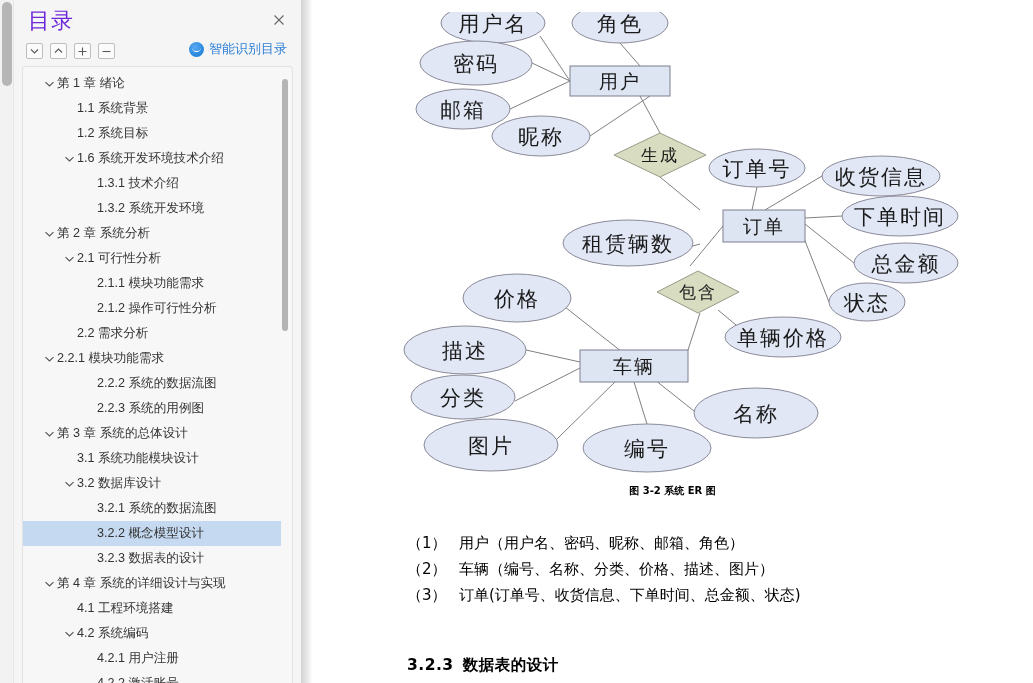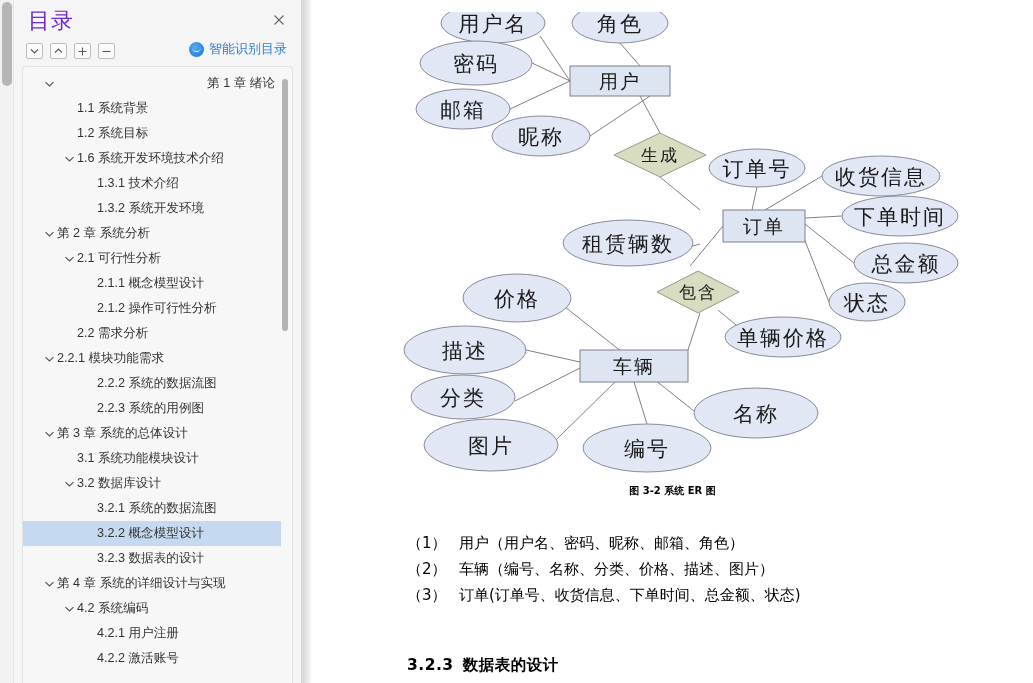--- a/index.html
+++ b/index.html
@@ -252,21 +252,21 @@
       </div>
 
       <div class="smart-toc">
         <span class="smart-icon"></span>
         <span class="smart-toc-label">智能识别目录</span>
       </div>
     </div>
 
     <div class="tree-panel">
       <div class="tree-list" id="tree-list">
-          <div class="tree-item" style="padding-left: 18px; justify-content: space-between;">
+          <div class="tree-item" style="padding-left: 18px;">
             <span class="twisty">
               <svg width="11" height="8" viewBox="0 0 11 8">
                 <path d="M1.5 2.2 L5.5 6 L9.5 2.2" stroke="#555" stroke-width="1.15" fill="none"></path>
               </svg>
             </span>
             <span class="tree-label">第 1 章  绪论</span>
           </div>
           <div class="tree-item" style="padding-left: 38px;">
             <span class="twisty"></span>
             <span class="tree-label">1.1 系统背景</span>
@@ -302,21 +302,21 @@
           <div class="tree-item" style="padding-left: 38px;">
             <span class="twisty">
               <svg width="11" height="8" viewBox="0 0 11 8">
                 <path d="M1.5 2.2 L5.5 6 L9.5 2.2" stroke="#555" stroke-width="1.15" fill="none"></path>
               </svg>
             </span>
             <span class="tree-label">2.1 可行性分析</span>
           </div>
           <div class="tree-item" style="padding-left: 58px;">
             <span class="twisty"></span>
-            <span class="tree-label">2.1.1 概念模型设计</span>
+            <span class="tree-label">2.1.1 模块功能需求</span>
           </div>
           <div class="tree-item" style="padding-left: 58px;">
             <span class="twisty"></span>
             <span class="tree-label">2.1.2 操作可行性分析</span>
           </div>
           <div class="tree-item" style="padding-left: 38px;">
             <span class="twisty"></span>
             <span class="tree-label">2.2 需求分析</span>
           </div>
           <div class="tree-item" style="padding-left: 18px;">
@@ -367,20 +367,24 @@
             <span class="twisty"></span>
             <span class="tree-label">3.2.3  数据表的设计</span>
           </div>
           <div class="tree-item" style="padding-left: 18px;">
             <span class="twisty">
               <svg width="11" height="8" viewBox="0 0 11 8">
                 <path d="M1.5 2.2 L5.5 6 L9.5 2.2" stroke="#555" stroke-width="1.15" fill="none"></path>
               </svg>
             </span>
             <span class="tree-label">第 4 章  系统的详细设计与实现</span>
+          </div>
+          <div class="tree-item" style="padding-left: 38px;">
+            <span class="twisty"></span>
+            <span class="tree-label">4.1  工程环境搭建</span>
           </div>
           <div class="tree-item" style="padding-left: 38px;">
             <span class="twisty">
               <svg width="11" height="8" viewBox="0 0 11 8">
                 <path d="M1.5 2.2 L5.5 6 L9.5 2.2" stroke="#555" stroke-width="1.15" fill="none"></path>
               </svg>
             </span>
             <span class="tree-label">4.2   系统编码</span>
           </div>
           <div class="tree-item" style="padding-left: 58px;">

